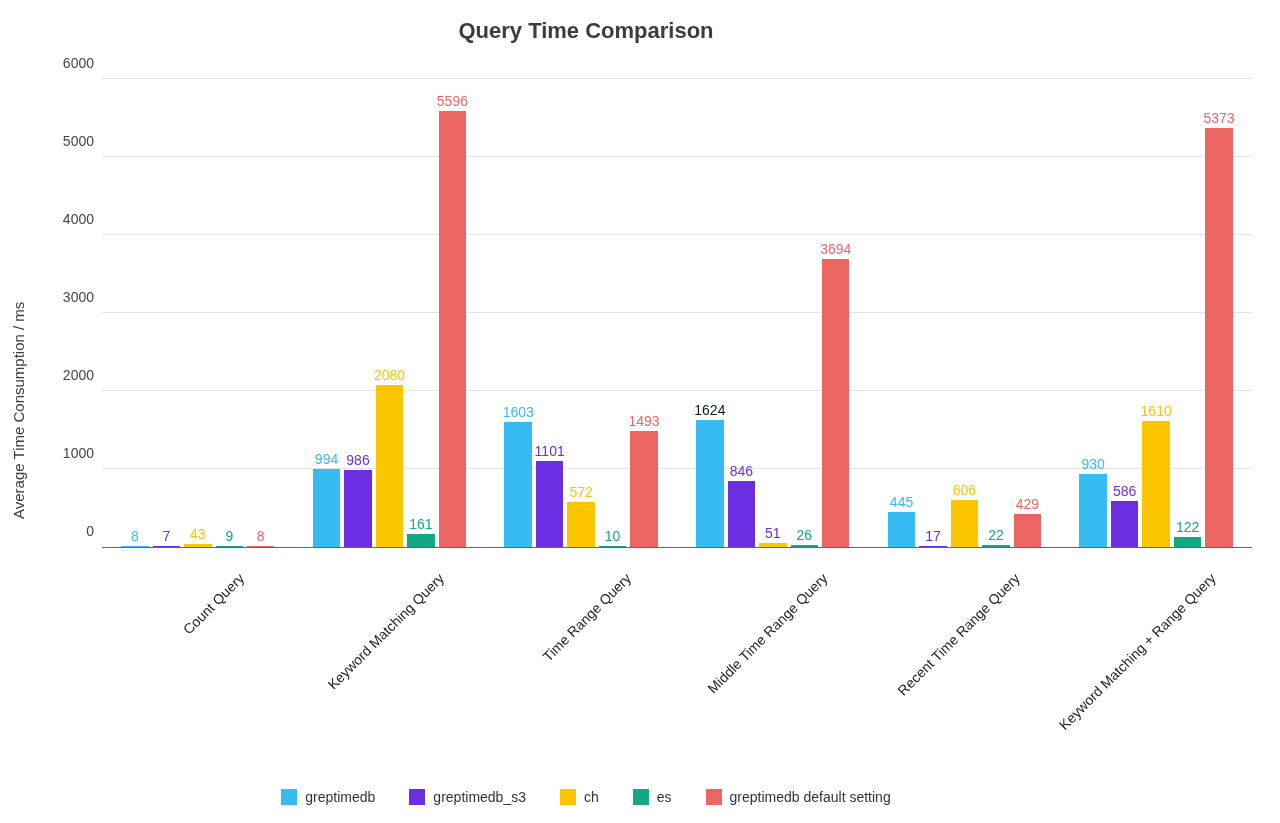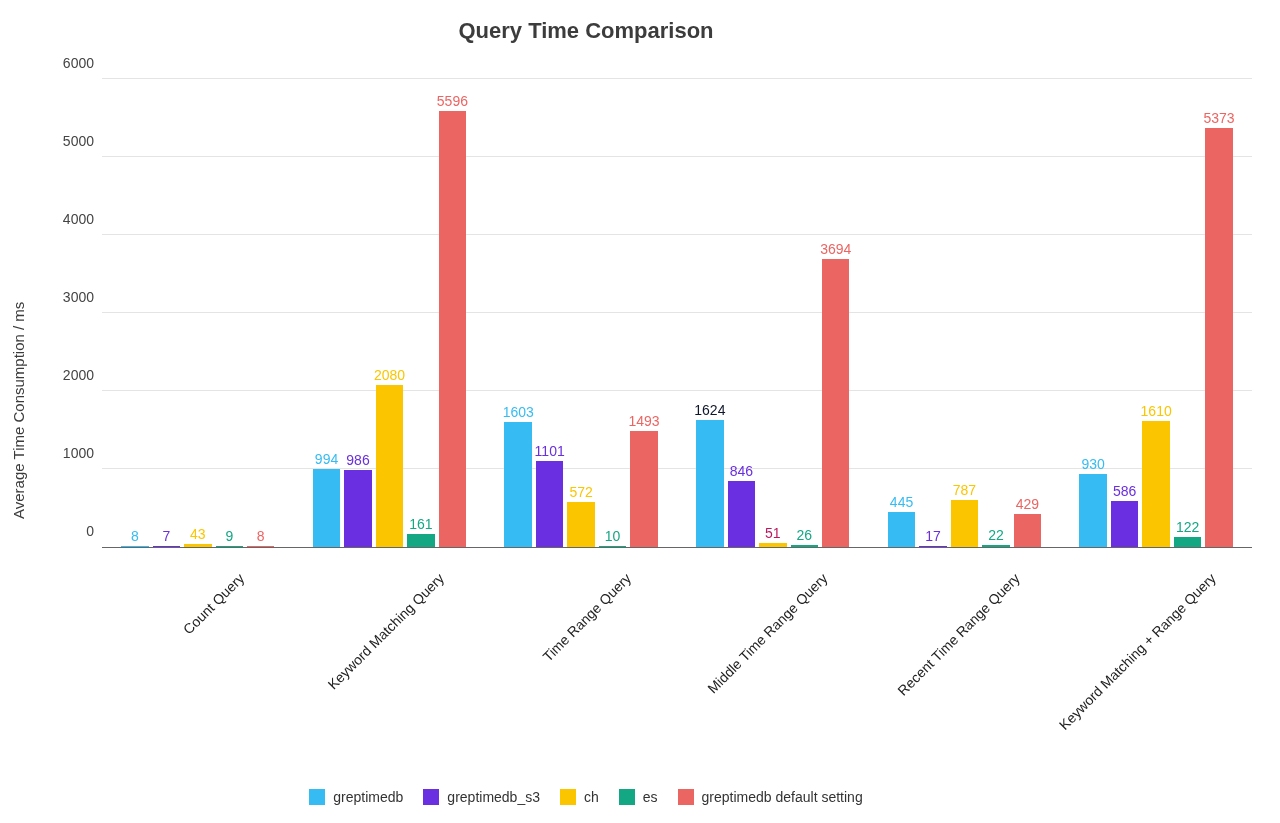--- a/index.html
+++ b/index.html
@@ -97,21 +97,21 @@
     color: #222;
     text-align: right;
   }
   .legend {
     position: absolute;
     left: 0;
     right: 0;
     bottom: 18px;
     display: flex;
     justify-content: center;
-    gap: 20px;
+    gap: 34px;
     font-size: 14px;
     color: #333;
   }
   .legend-item {
     display: flex;
     align-items: center;
     gap: 8px;
   }
   .swatch {
     width: 16px;
@@ -191,38 +191,38 @@
         </div>
       </div>
       <div class="group" style="left: 575px; width: 191.667px;">
         <div class="bar" style="left: 19.1667px; width: 27.4667px; height: 126.672px; background: rgb(54, 188, 242);">
           <div class="bar-label" style="color: #0f172a;">1624</div>
         </div>
         <div class="bar" style="left: 50.6333px; width: 27.4667px; height: 65.988px; background: rgb(106, 47, 224);">
           <div class="bar-label" style="color: rgb(106, 47, 224);">846</div>
         </div>
         <div class="bar" style="left: 82.1px; width: 27.4667px; height: 3.978px; background: rgb(251, 197, 0);">
-          <div class="bar-label" style="color: #be185d; margin-top: 12px;">51</div>
+          <div class="bar-label" style="color: #6d28d9; margin-top: 12px;">51</div>
         </div>
         <div class="bar" style="left: 113.567px; width: 27.4667px; height: 2.028px; background: rgb(20, 167, 132);">
           <div class="bar-label" style="color: rgb(20, 167, 132);">26</div>
         </div>
         <div class="bar" style="left: 145.033px; width: 27.4667px; height: 288.132px; background: rgb(235, 101, 98);">
           <div class="bar-label" style="color: rgb(235, 101, 98);">3694</div>
         </div>
       </div>
       <div class="group" style="left: 766.667px; width: 191.667px;">
         <div class="bar" style="left: 19.1667px; width: 27.4667px; height: 34.71px; background: rgb(54, 188, 242); text-align: right;">
           <div class="bar-label" style="color: rgb(54, 188, 242);">445</div>
         </div>
         <div class="bar" style="left: 50.6333px; width: 27.4667px; height: 1.326px; background: rgb(106, 47, 224);">
           <div class="bar-label" style="color: rgb(106, 47, 224);">17</div>
         </div>
         <div class="bar" style="left: 82.1px; width: 27.4667px; height: 47.268px; background: rgb(251, 197, 0);">
-          <div class="bar-label" style="color: rgb(251, 197, 0);">787</div>
+          <div class="bar-label" style="color: rgb(251, 197, 0);">606</div>
         </div>
         <div class="bar" style="left: 113.567px; width: 27.4667px; height: 1.716px; background: rgb(20, 167, 132);">
           <div class="bar-label" style="color: rgb(20, 167, 132);">22</div>
         </div>
         <div class="bar" style="left: 145.033px; width: 27.4667px; height: 33.462px; background: rgb(235, 101, 98);">
           <div class="bar-label" style="color: rgb(235, 101, 98);">429</div>
         </div>
       </div>
       <div class="group" style="left: 958.333px; width: 191.667px;">
         <div class="bar" style="left: 19.1667px; width: 27.4667px; height: 72.54px; background: rgb(54, 188, 242);">

